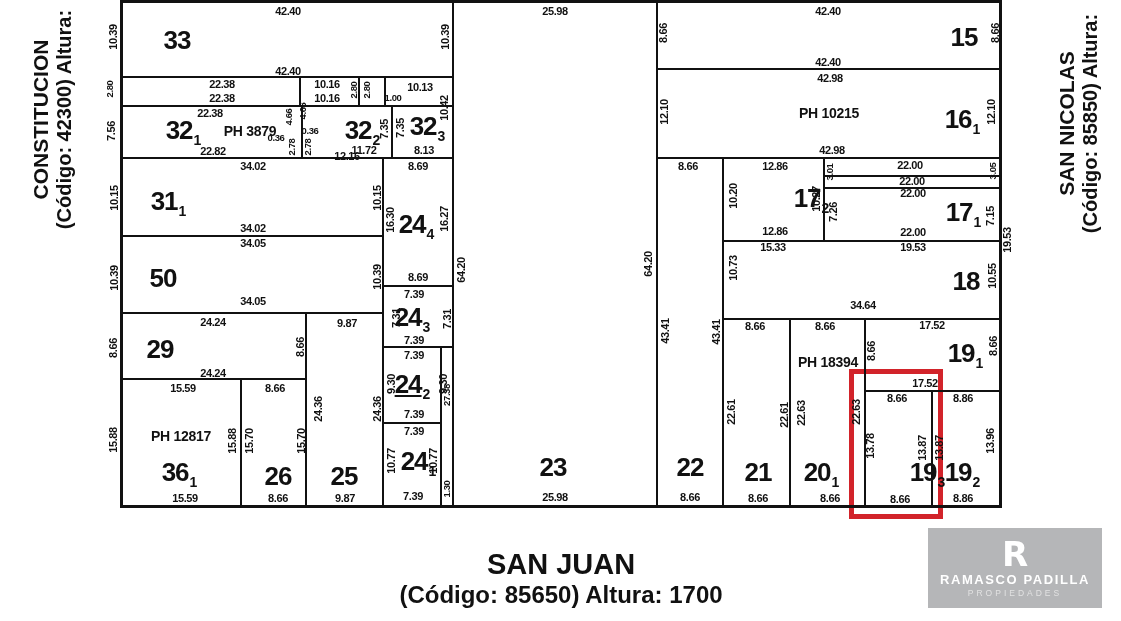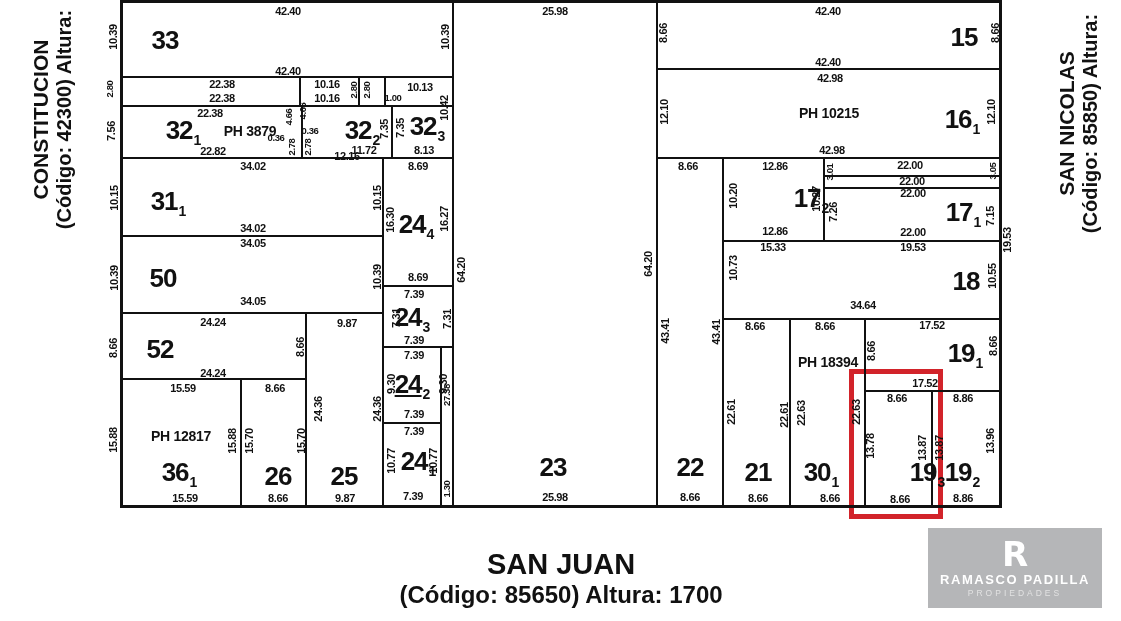--- a/index.html
+++ b/index.html
@@ -210,38 +210,38 @@
       <div class="lbl v" style="left: 939px; top: 448px;">13.87</div>
       <div class="lbl v" style="left: 990px; top: 441px;">13.96</div>
       <div class="lbl" style="left: 758px; top: 498px;">8.66</div>
       <div class="lbl" style="left: 830px; top: 498px;">8.66</div>
       <div class="lbl" style="left: 900px; top: 499px;">8.66</div>
       <div class="lbl" style="left: 963px; top: 498px;">8.86</div>
       <div class="ph" style="left: 250px; top: 131px;">PH 3879</div>
       <div class="ph" style="left: 181px; top: 436px;">PH 12817</div>
       <div class="ph" style="left: 829px; top: 113px;">PH 10215</div>
       <div class="ph" style="left: 828px; top: 362px;">PH 18394</div>
-      <div class="parcel" style="left: 165px; top: 40px;"><span>33</span></div>
+      <div class="parcel" style="left: 177px; top: 40px;"><span>33</span></div>
       <div class="parcel" style="left: 183px; top: 130px;"><span>32</span><span class="sub">1</span></div>
       <div class="parcel" style="left: 362px; top: 130px;"><span>32</span><span class="sub">2</span></div>
       <div class="parcel" style="left: 427px; top: 126px;"><span>32</span><span class="sub">3</span></div>
       <div class="parcel" style="left: 168px; top: 201px;"><span>31</span><span class="sub">1</span></div>
       <div class="parcel" style="left: 163px; top: 278px;"><span>50</span></div>
-      <div class="parcel" style="left: 160px; top: 349px;"><span>52</span></div>
+      <div class="parcel" style="left: 160px; top: 349px;"><span>29</span></div>
       <div class="parcel" style="left: 179px; top: 472px;"><span>36</span><span class="sub">1</span></div>
       <div class="parcel" style="left: 278px; top: 476px;"><span>26</span></div>
       <div class="parcel" style="left: 344px; top: 476px;"><span>25</span></div>
       <div class="parcel" style="left: 416px; top: 224px;"><span>24</span><span class="sub">4</span></div>
       <div class="parcel" style="left: 412px; top: 317px;"><span>24</span><span class="sub">3</span></div>
       <div class="parcel" style="left: 412px; top: 384px; text-decoration: underline;"><span>24</span><span class="sub">2</span></div>
       <div class="parcel" style="left: 418px; top: 461px;"><span>24</span><span class="sub">1</span></div>
       <div class="parcel" style="left: 553px; top: 467px;"><span>23</span></div>
       <div class="parcel" style="left: 690px; top: 467px;"><span>22</span></div>
       <div class="parcel" style="left: 758px; top: 472px;"><span>21</span></div>
-      <div class="parcel" style="left: 821px; top: 472px;"><span>30</span><span class="sub">1</span></div>
+      <div class="parcel" style="left: 821px; top: 472px;"><span>20</span><span class="sub">1</span></div>
       <div class="parcel" style="left: 927px; top: 472px;"><span>19</span><span class="sub">3</span></div>
       <div class="parcel" style="left: 962px; top: 472px;"><span>19</span><span class="sub">2</span></div>
       <div class="parcel" style="left: 965px; top: 353px;"><span>19</span><span class="sub">1</span></div>
       <div class="parcel" style="left: 966px; top: 281px;"><span>18</span></div>
       <div class="parcel" style="left: 773px; top: 198px; margin-left: 38px;"><span>17</span><span class="sub">2</span></div>
       <div class="parcel" style="left: 963px; top: 212px;"><span>17</span><span class="sub">1</span></div>
       <div class="parcel" style="left: 962px; top: 119px;"><span>16</span><span class="sub">1</span></div>
       <div class="parcel" style="left: 964px; top: 37px;"><span>15</span></div>
     </div>
 

